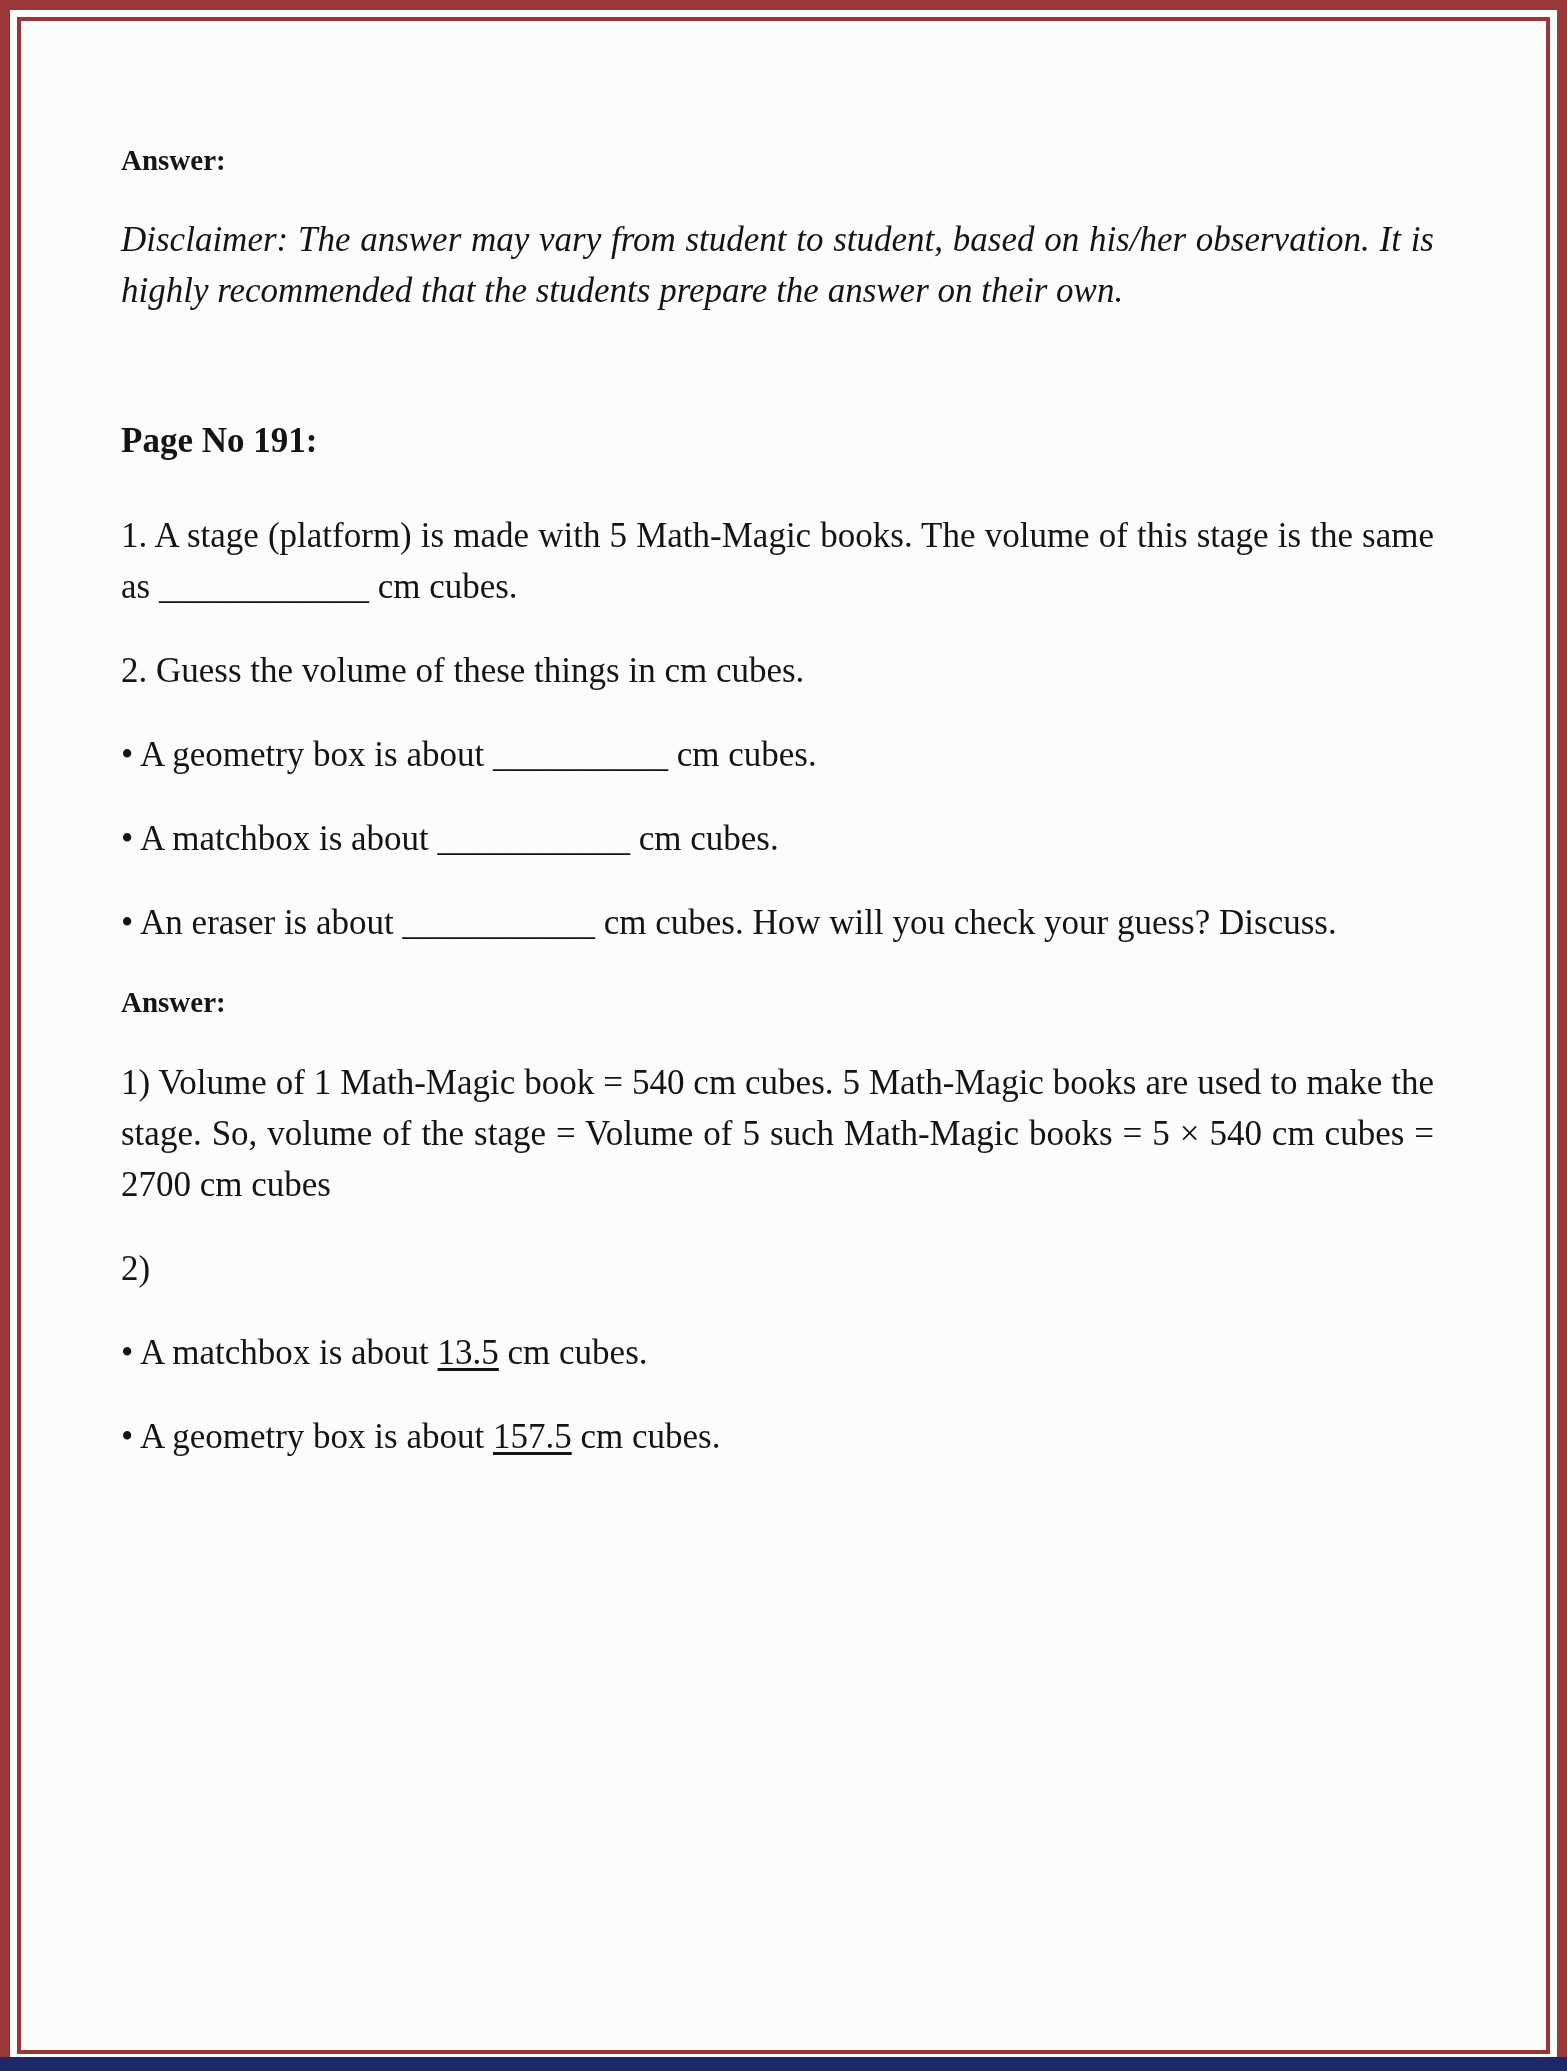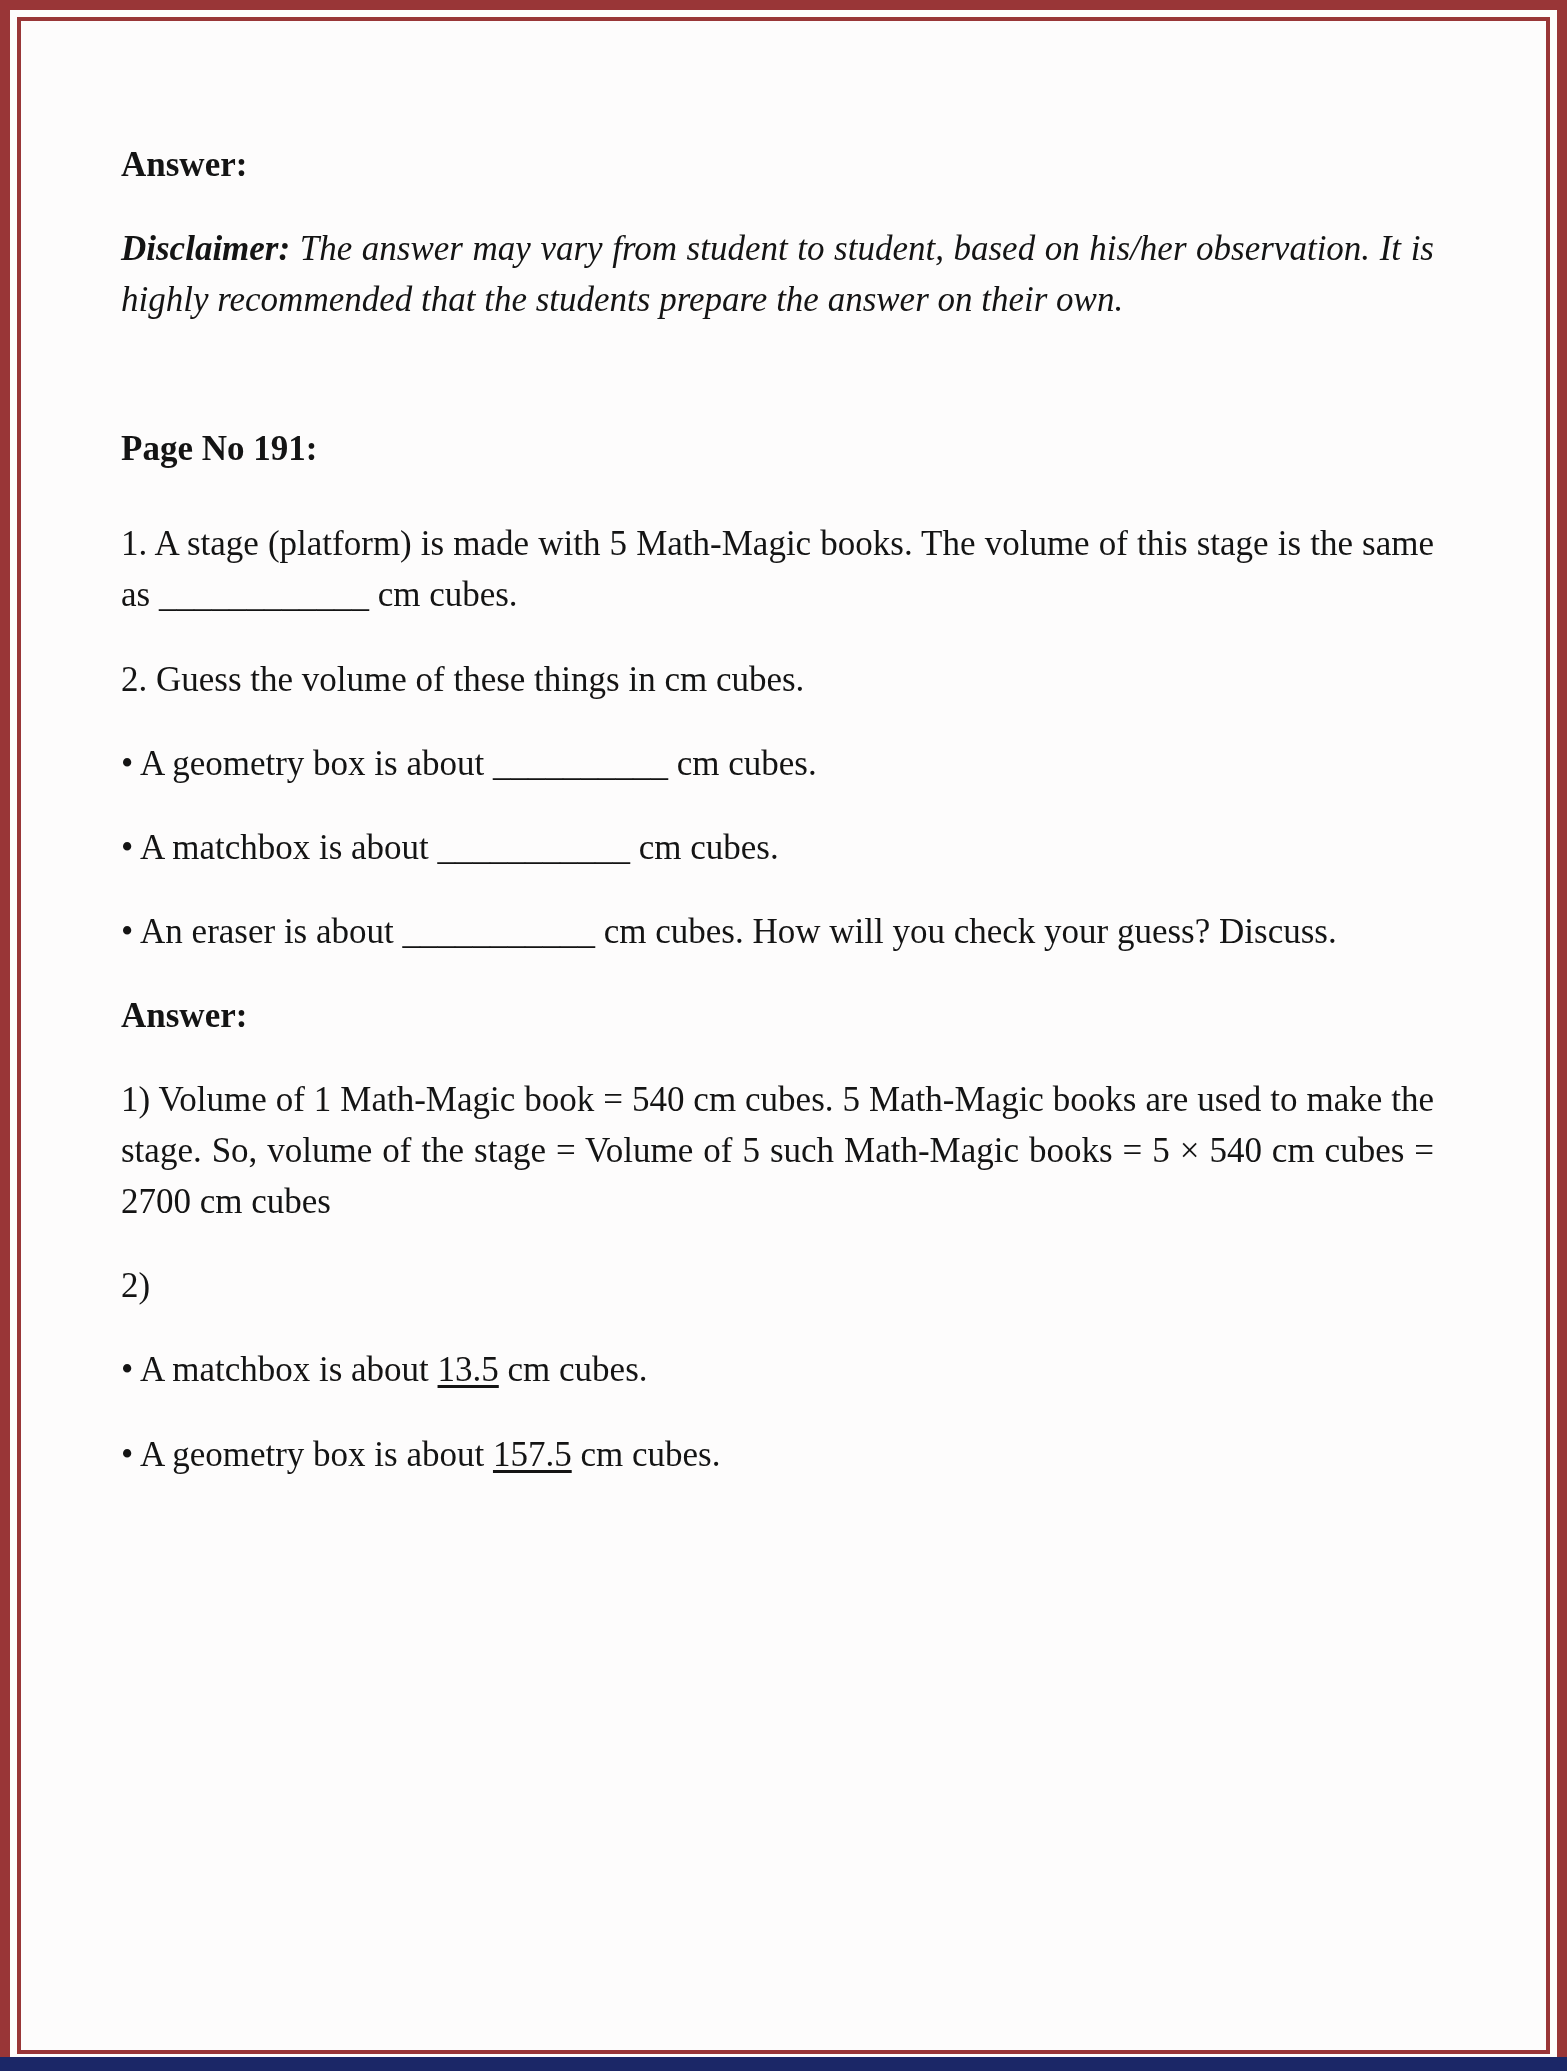--- a/index.html
+++ b/index.html
@@ -33,36 +33,36 @@
     padding: 118px 112px 0 100px;
   }
   .para {
     font-size: 35px;
     line-height: 1.46;
     margin-bottom: 33px;
     text-align: justify;
     text-justify: inter-word;
   }
   .heading {
-    font-size: 35px;
+    font-size: 29px;
     line-height: 1.46;
     margin-bottom: 33px;
     font-weight: bold;
     text-align: left;
   }
   .page-title {
     font-size: 35px;
     line-height: 1.46;
     font-weight: bold;
     text-align: left;
     margin-top: 98px;
     margin-bottom: 44px;
   }
   .italic { font-style: italic; }
-  .bold { font-weight: bold; margin-top: 46px; }
+  .bold { font-weight: normal; margin-top: 46px; }
   .u { text-decoration: underline; text-underline-offset: 4px; }
   .footer-bar {
     position: absolute;
     left: 0;
     right: 0;
     bottom: 0;
     height: 14px;
     background: #1b2767;
     z-index: 5;
   }

